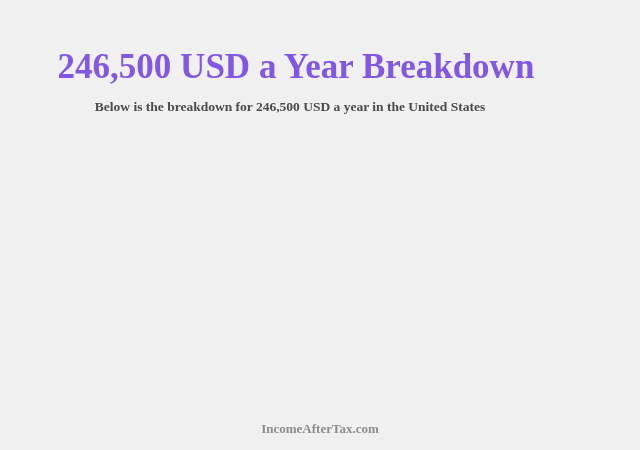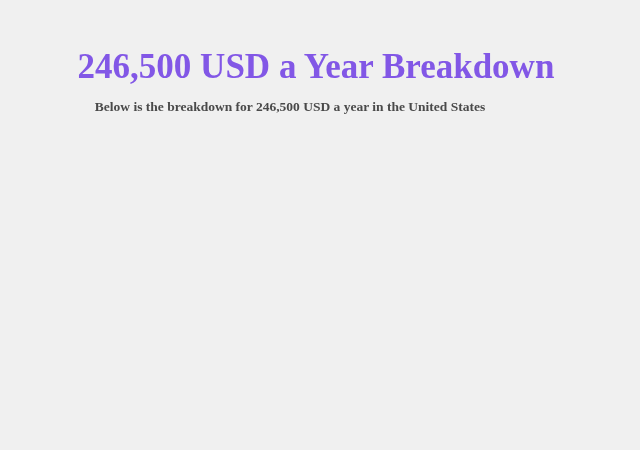--- a/index.html
+++ b/index.html
@@ -25,21 +25,20 @@
     left: 0;
     width: 592px;
     text-align: center;
     font-family: "Liberation Serif", serif;
     font-weight: bold;
     font-size: 35px;
     line-height: 44px;
     letter-spacing: 0px;
     color: #8257e6;
     white-space: nowrap;
-    padding-left: 20px;
   }
   .subtitle {
     position: absolute;
     top: 84px;
     left: 0;
     width: 580px;
     text-align: center;
     font-family: "Liberation Serif", serif;
     font-weight: bold;
     font-size: 13.5px;
@@ -63,14 +62,15 @@
 </style>
 </head>
 <body>
 
 <div class="page">
 
   <h1 class="title">246,500 USD a Year Breakdown</h1>
 
   <p class="subtitle">Below is the breakdown for 246,500 USD a year in the United States</p>
 
+  <div class="footer">IncomeAfterTax.com</div>
 
 </div>
 
 </body></html>

